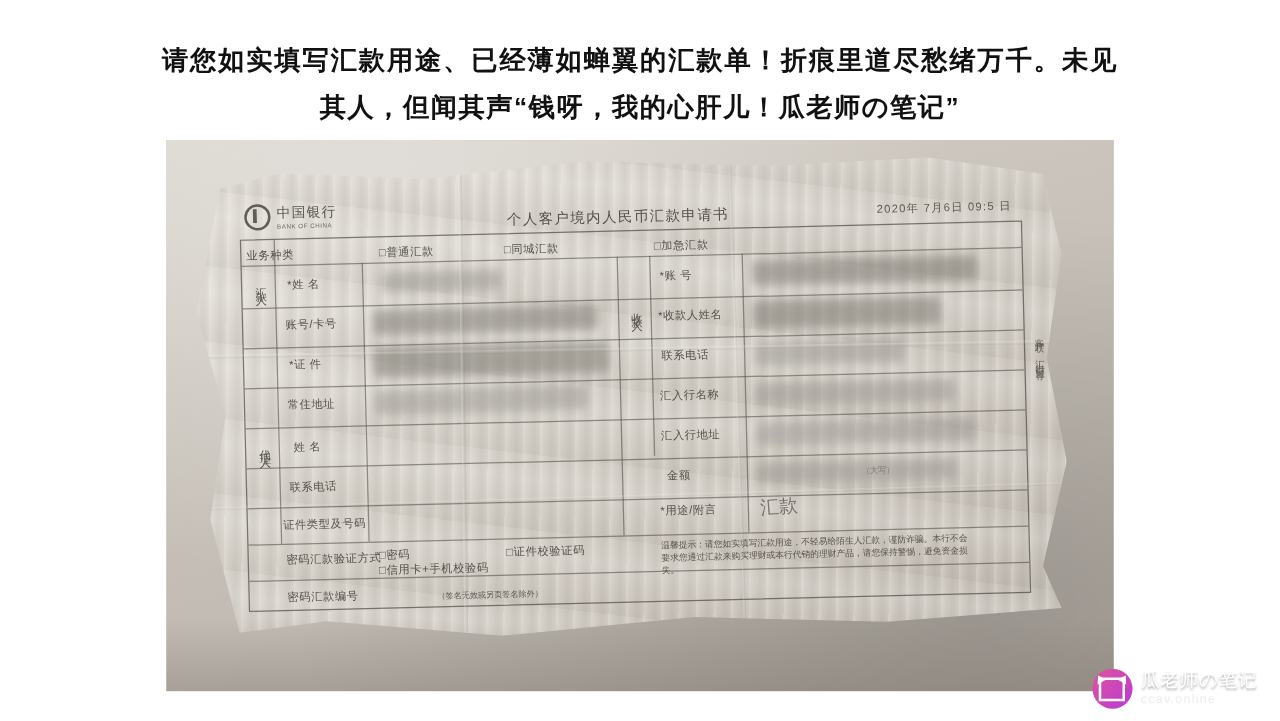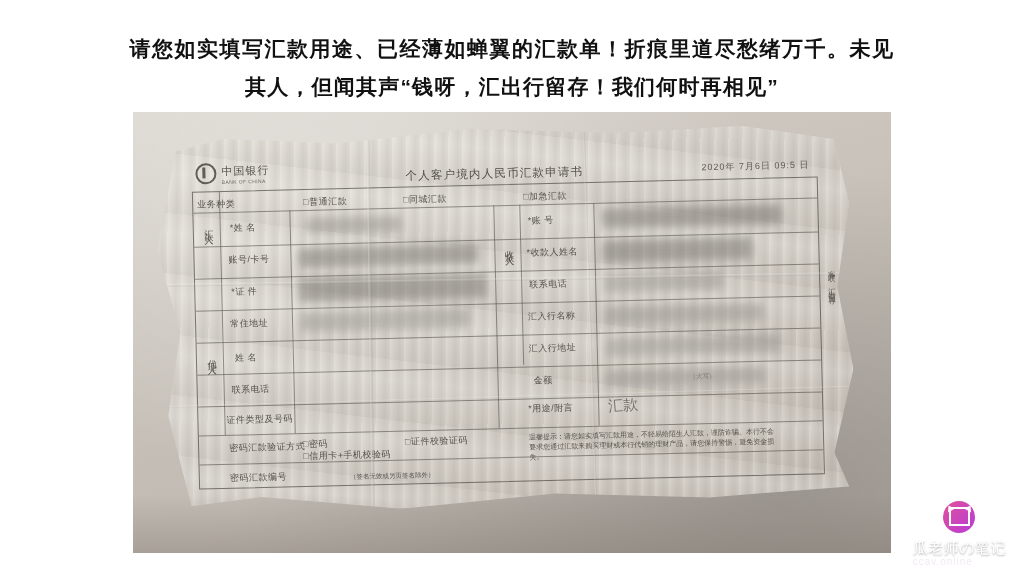--- a/index.html
+++ b/index.html
@@ -227,21 +227,20 @@
   }
 
   
   .watermark {
     position: absolute;
     right: 18px;
     bottom: 10px;
     display: flex;
     align-items: center;
     gap: 7px;
-    flex-direction: column;
   }
   .wm-badge {
     width: 32px; height: 32px;
     border-radius: 50%;
     background: linear-gradient(135deg, #e0529b, #b83bd6);
     position: relative;
     display: flex;
     align-items: center;
     justify-content: center;
   }
@@ -275,21 +274,21 @@
   .wm-title { font-size: 15px; color: #ffffff; letter-spacing: .5px; text-shadow: 0 1px 2px rgba(0,0,0,.35); }
   .wm-sub { font-size: 10px; color: #f0eaf2; letter-spacing: 1px; }
 </style>
 </head>
 <body>
 
 <div class="page">
 
   <div class="caption">
     <span class="caption-line">请您如实填写汇款用途、已经薄如蝉翼的汇款单！折痕里道尽愁绪万千。未见</span>
-    <span class="caption-line caption-line-2">其人，但闻其声“钱呀，汇出行留存！我们何时再相见”</span>
+    <span class="caption-line caption-line-2">其人，但闻其声“钱呀，我的心肝儿！瓜老师の笔记”</span>
   </div>
 
   <div class="photo">
     <div class="photo-bg"></div>
 
     <div class="slip">
       <div class="slip-grain"></div>
 
       <div class="form">
 

